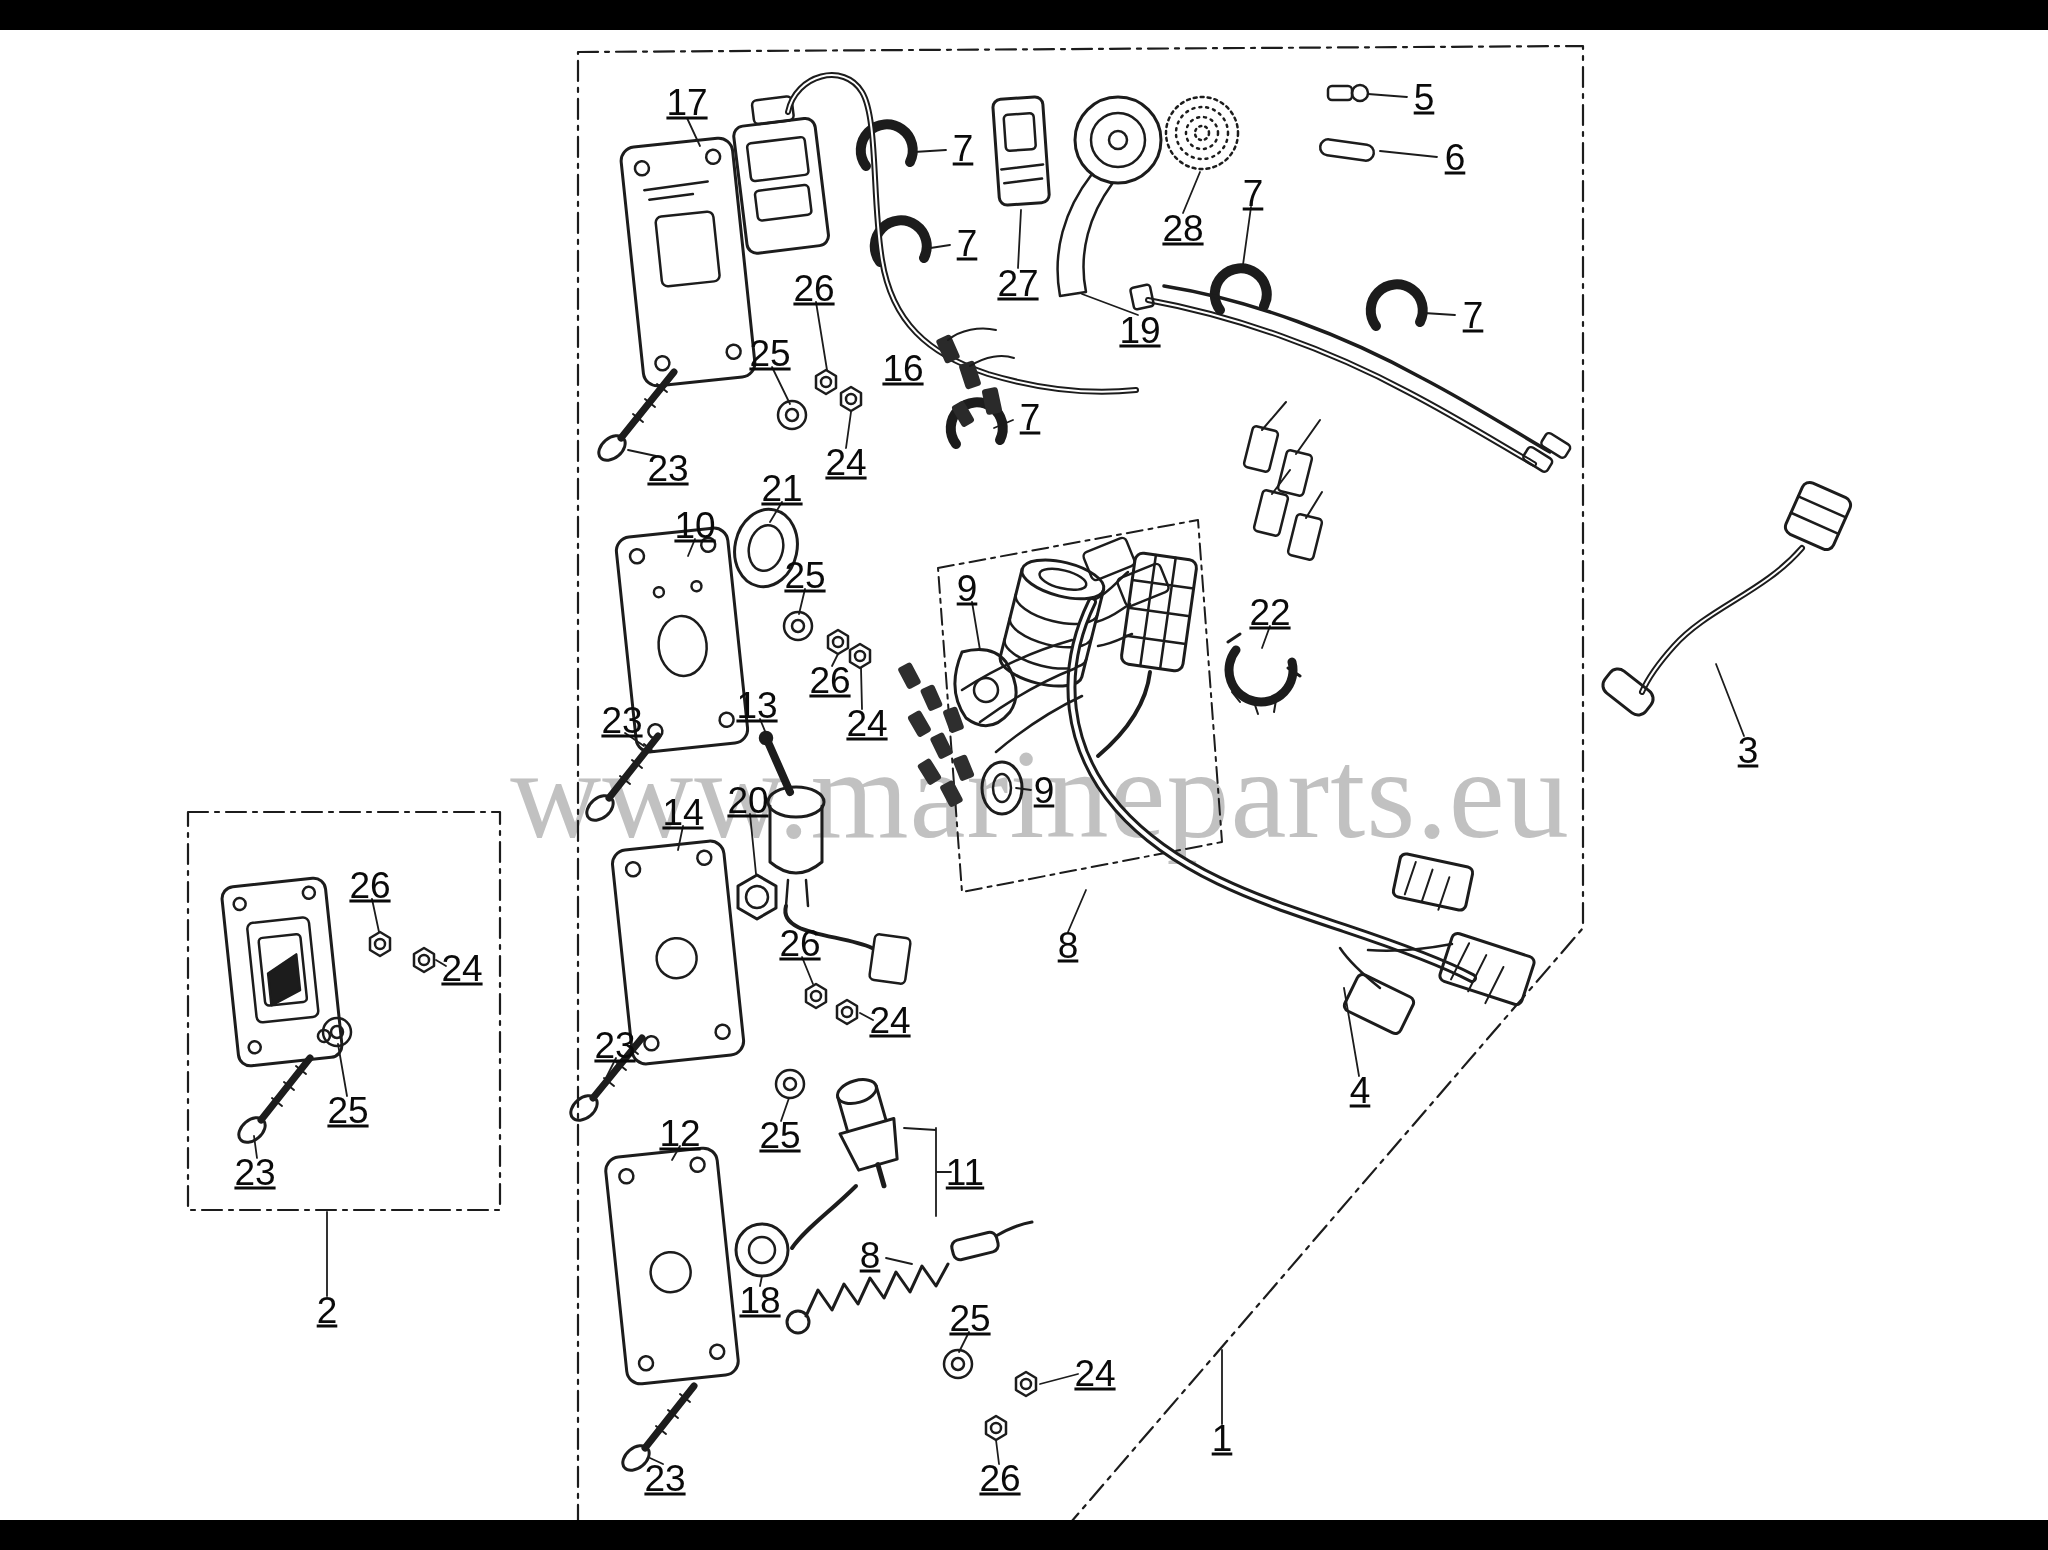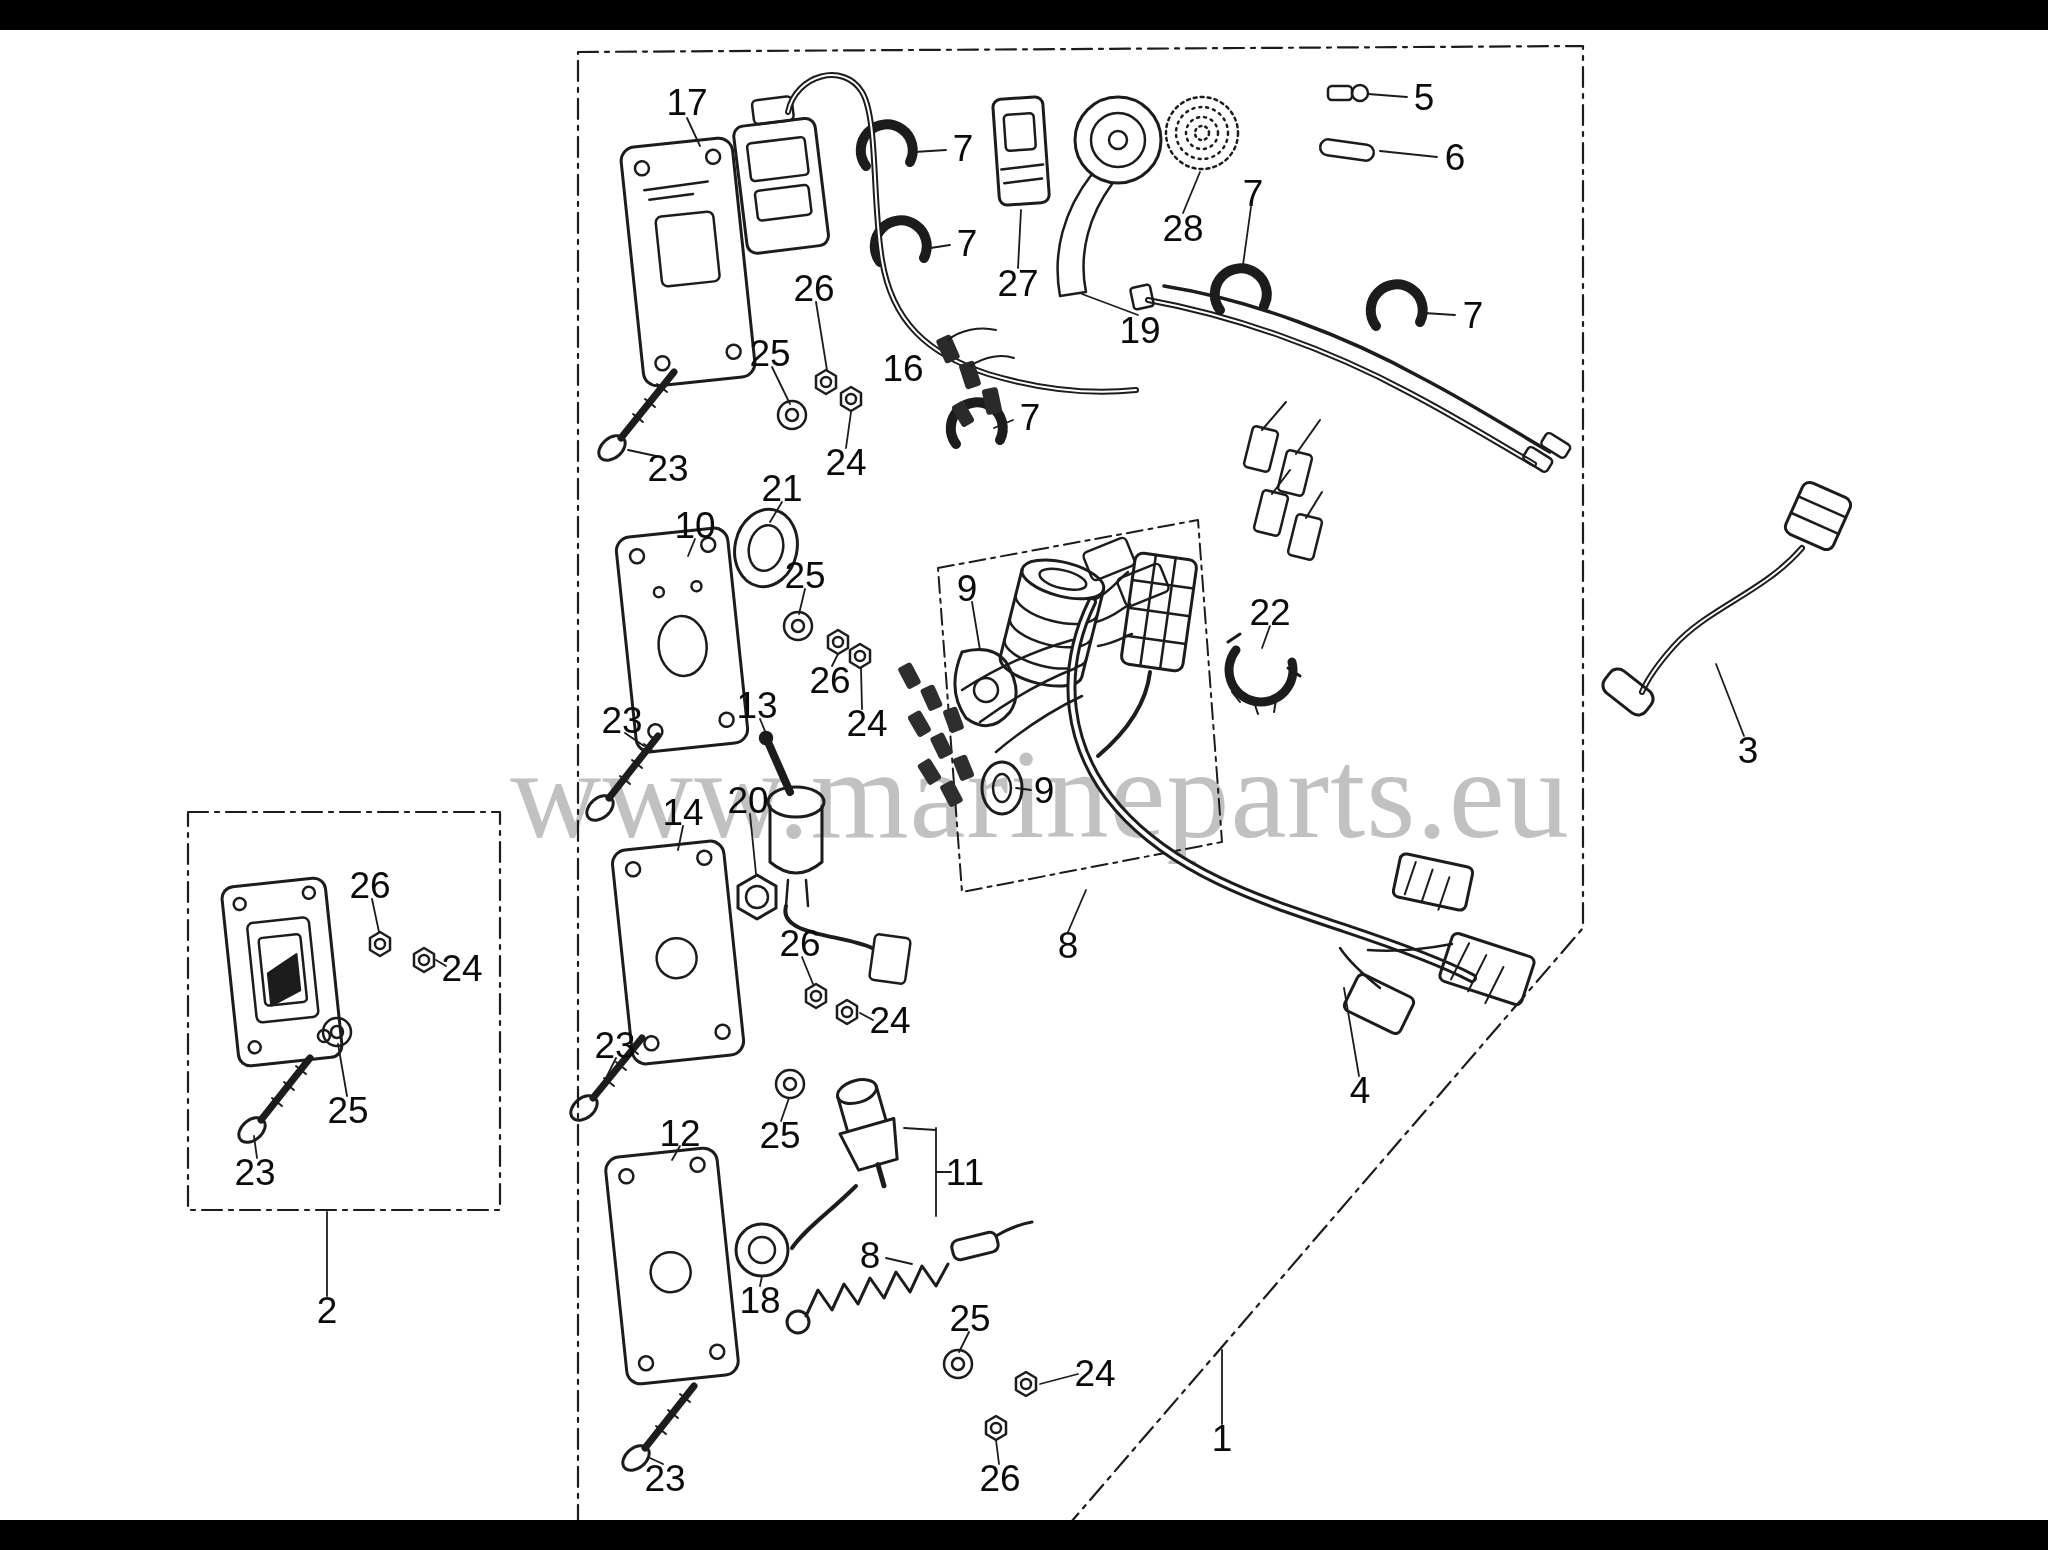--- a/index.html
+++ b/index.html
@@ -6,21 +6,21 @@
   .stage{position:relative;width:2048px;height:1550px;background:#ffffff;overflow:hidden;
          font-family:"Liberation Sans",sans-serif;}
   .bar{position:absolute;left:0;width:2048px;height:30px;background:#000;z-index:4;}
   .bar.top{top:0}
   .bar.bottom{top:1520px}
   .watermark{position:absolute;left:1040px;top:795px;transform:translate(-50%,-50%);
              font-family:"Liberation Serif",serif;font-size:126px;color:#8f8f8f;opacity:.55;
              white-space:nowrap;letter-spacing:1px;z-index:1;}
   svg.art{position:absolute;left:0;top:0;z-index:2;}
   .co{position:absolute;transform:translate(-50%,-50%);font-size:37px;color:#0a0a0a;
-      z-index:3;line-height:1;}
+      z-index:3;line-height:1;text-decoration:underline;}
 </style>
 </head>
 <body>
 
 <div class="stage">
 
   <div class="bar top"></div>
   <div class="bar bottom"></div>
 
   <div class="watermark">www.marineparts.eu</div>

